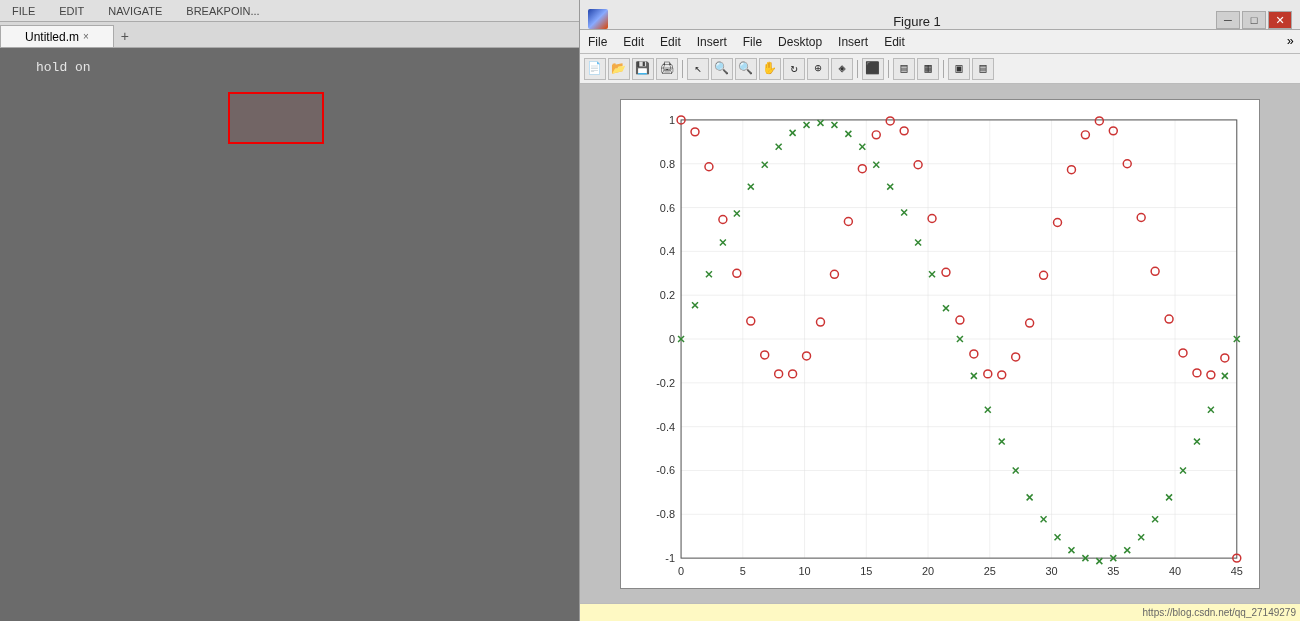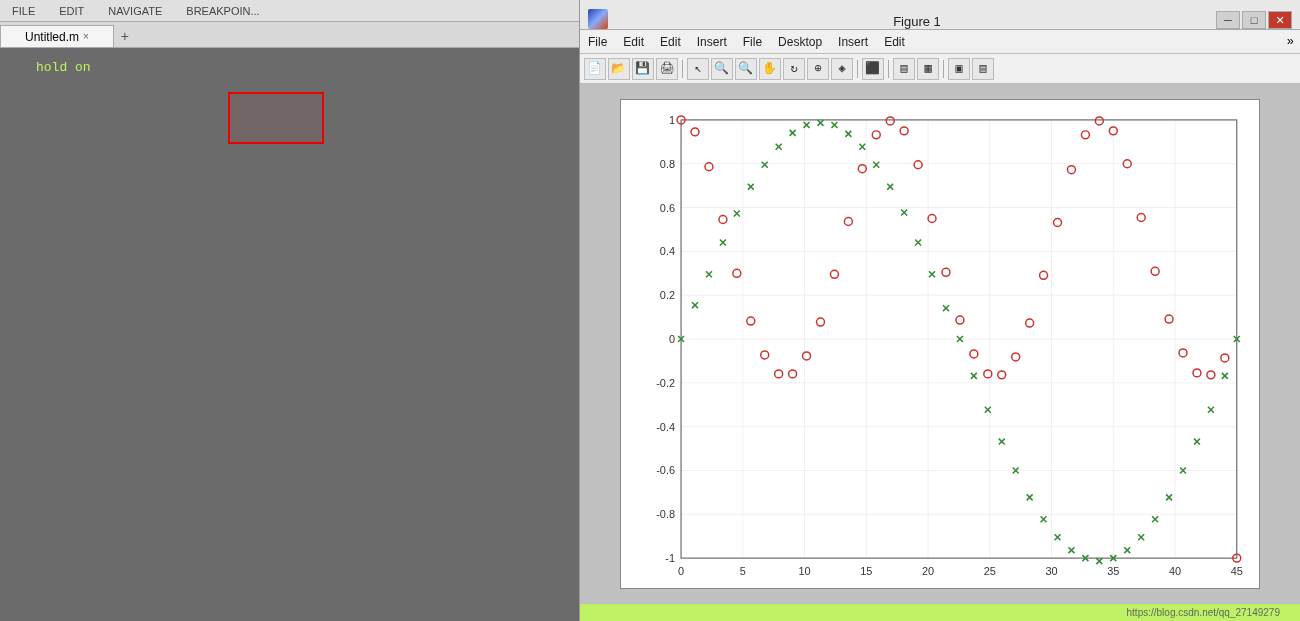--- a/index.html
+++ b/index.html
@@ -84,21 +84,21 @@
       position: relative;
       overflow: hidden;
     }
 
     .code-line {
       display: flex;
       align-items: center;
       height: 22px;
       padding: 0 8px;
       font-size: 13px;
-      color: #bef264;
+      color: #e5e5e5;
       font-family: 'Courier New', monospace;
       position: relative;
     }
 
     .line-number {
       color: #aaa;
       width: 20px;
       text-align: right;
       margin-right: 8px;
       font-size: 12px;
@@ -209,26 +209,26 @@
       position: relative;
     }
 
     #plot-svg {
       width: 100%;
       height: 100%;
     }
 
     #figure-status {
       height: 18px;
-      background: #bef264;
+      background: #fef9c3;
       border-top: 1px solid #bbb;
       display: flex;
       align-items: center;
       justify-content: flex-end;
-      padding: 0 20px;
+      padding: 0 4px;
       font-size: 10px;
       color: #666;
       font-family: Arial, sans-serif;
     }
 
     
     .matlab-icon {
       width: 20px; height: 20px;
       background: linear-gradient(135deg, #2244aa 0%, #88aaff 50%, #dd4400 100%);
       border-radius: 2px;

